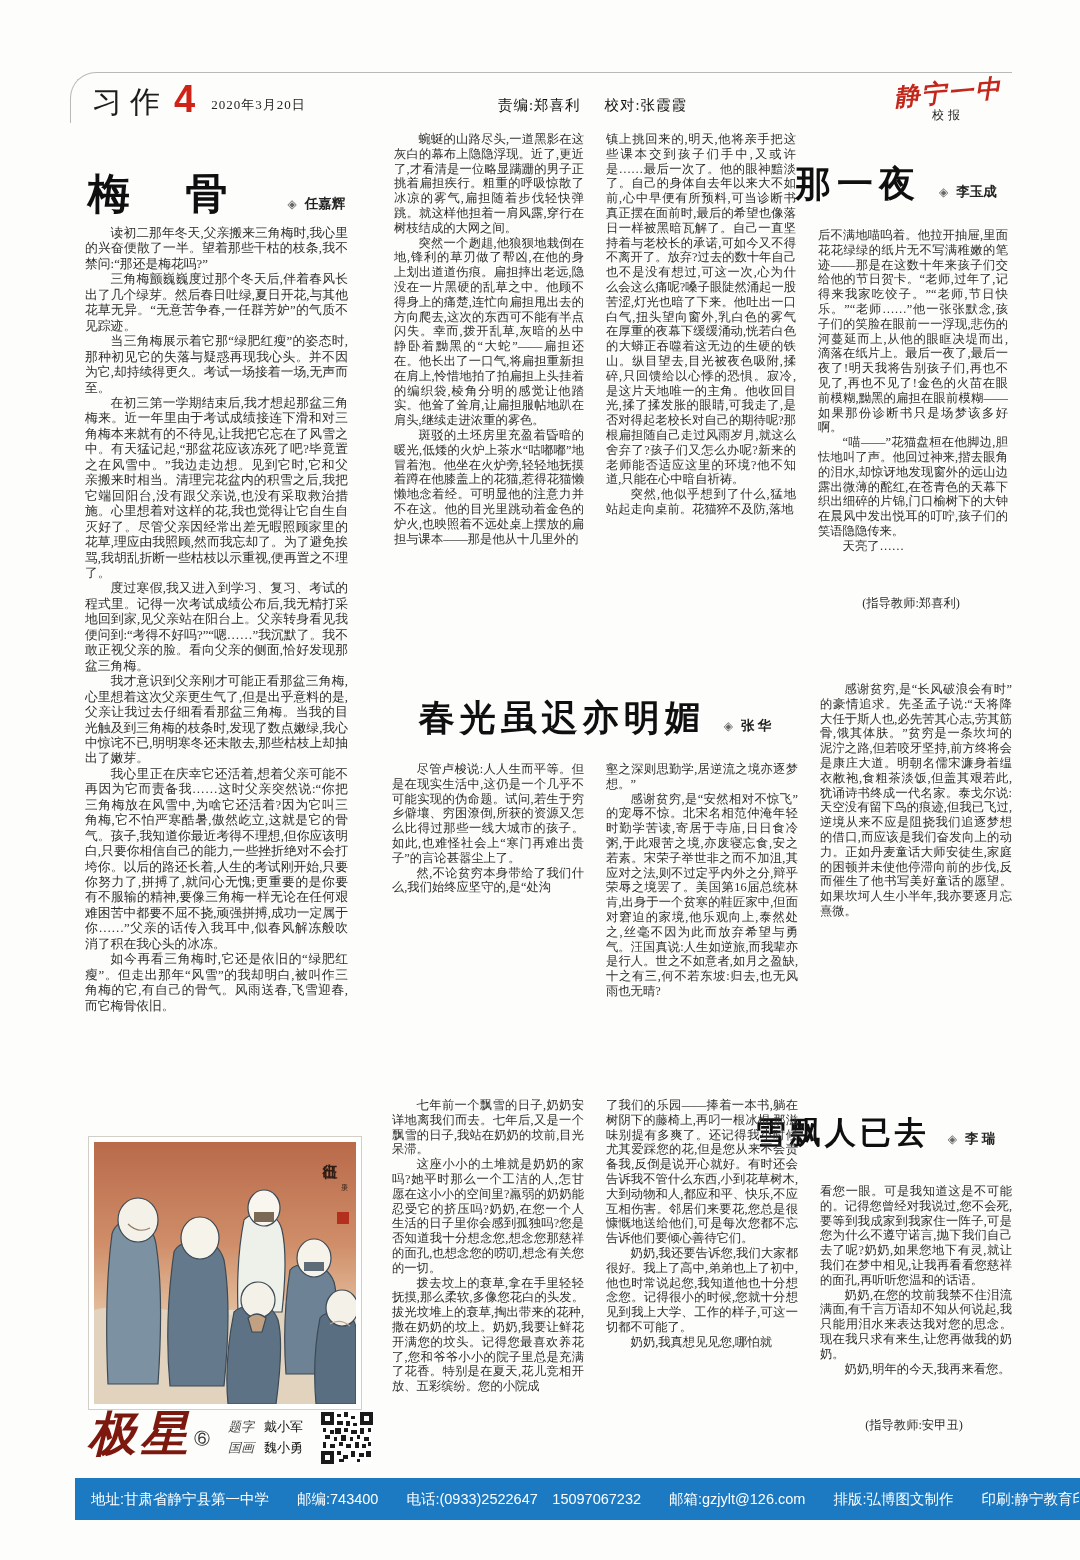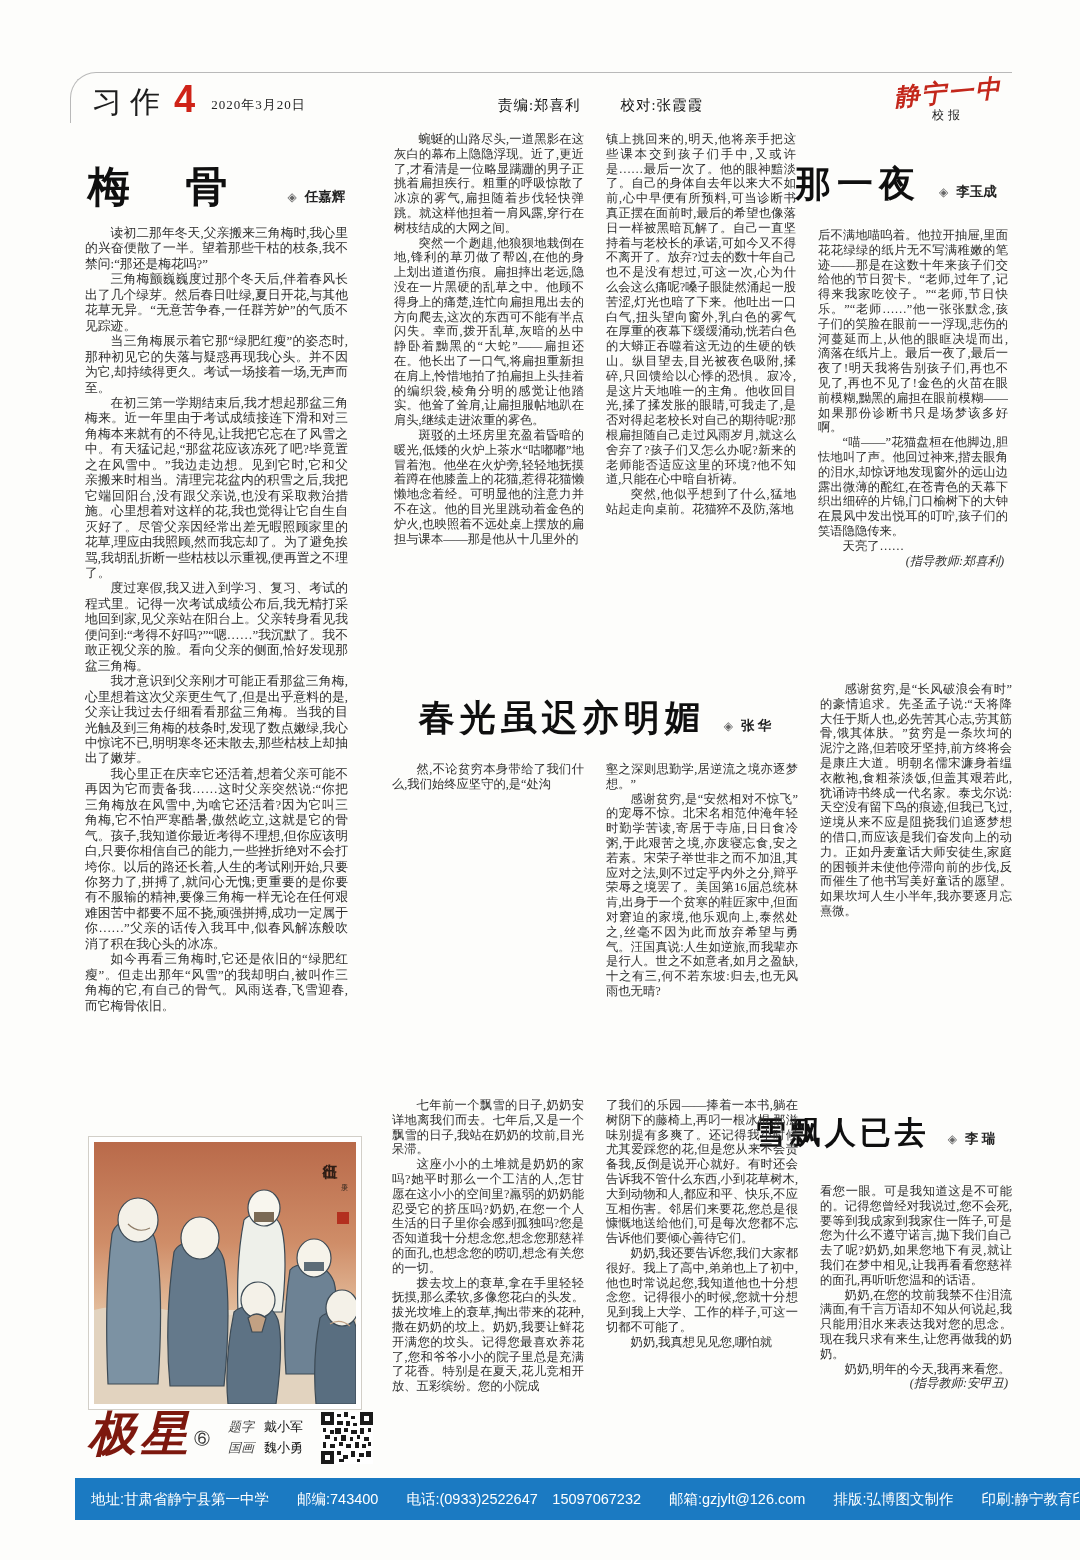--- a/index.html
+++ b/index.html
@@ -6,38 +6,38 @@
   body{background:#e8e8e8;font-family:"Liberation Serif","DejaVu Serif",serif;}
   #page{position:relative;width:1080px;height:1560px;margin:0 auto;background:#fdfdfb;overflow:hidden;color:#2b2b2b;}
 
   
   #head-frame{position:absolute;left:70px;top:72px;width:941px;height:50px;
     border-top:1px solid #b9b9b9;border-left:1px solid #b9b9b9;border-top-left-radius:26px;}
   #hd-left{position:absolute;left:92px;top:82px;display:flex;align-items:flex-start;}
   #hd-section{font-size:30px;letter-spacing:8px;color:#1d1d1d;font-family:"Liberation Sans","DejaVu Sans",sans-serif;font-weight:400;}
   #hd-num{font-size:38px;line-height:34px;font-weight:bold;color:#cf2318;margin:0 16px 0 6px;font-family:"Liberation Sans",sans-serif;}
   #hd-date{font-size:13px;color:#222;margin-top:14px;letter-spacing:1px;}
-  #hd-editors{position:absolute;left:498px;top:96px;display:flex;gap:40px;font-size:14.5px;color:#111;letter-spacing:1px;}
+  #hd-editors{position:absolute;left:498px;top:96px;display:flex;gap:24px;font-size:14.5px;color:#111;letter-spacing:1px;}
   #hd-logo{position:absolute;right:78px;top:76px;text-align:right;}
   #hd-logo-name{font-size:25px;font-weight:bold;font-style:italic;color:#c3271b;transform:rotate(-5deg);display:inline-block;letter-spacing:2px;}
   #hd-logo-sub{font-size:12px;color:#1d1d1d;letter-spacing:4px;margin-top:-2px;text-align:center;}
 
   
   .col{position:absolute;overflow:hidden;font-size:12.3px;line-height:14.8px;text-align:justify;color:#2e2e2e;}
   .para{margin:0;text-indent:2em;}
   .para.cont{text-indent:0;}
-  .para.sign{text-indent:0;text-align:right;font-style:italic;padding-right:4px;}
+  .para.sign{text-indent:0;text-align:center;padding-right:4px;margin-top:42px;}
   .title-row{position:absolute;display:flex;align-items:baseline;justify-content:center;gap:18px;white-space:nowrap;}
   .art-title{font-family:"Liberation Sans","DejaVu Sans",sans-serif;font-weight:900;color:#0f0f0f;}
   .art-author{font-size:13.5px;font-weight:bold;color:#222;}
   .badge{color:#666;font-size:12px;margin-right:8px;}
 
   
   #meigu-title .art-title{font-size:42px;letter-spacing:22px;}
-  #meigu-title{left:85px;top:159px;width:263px;gap:38px;}
+  #meigu-title{left:85px;top:166px;width:263px;gap:38px;}
   #meigu-text{left:85px;top:226px;width:263px;height:882px;font-size:12.8px;line-height:15.45px;}
 
   
   #nayiye-title{left:795px;top:160px;width:213px;justify-content:flex-start;}
   #nayiye-title .art-title{font-size:36px;letter-spacing:6px;}
   #ny-c1{left:394px;top:132px;width:190px;height:556px;}
   #ny-c2{left:606px;top:132px;width:190px;height:556px;}
   #ny-c3{left:818px;top:228px;width:190px;height:460px;}
 
   
@@ -126,20 +126,21 @@
       <p class="para">“喵——”花猫盘桓在他脚边,胆怯地叫了声。他回过神来,揩去眼角的泪水,却惊讶地发现窗外的远山边露出微薄的酡红,在苍青色的天幕下织出细碎的片锦,门口榆树下的大钟在晨风中发出悦耳的叮咛,孩子们的笑语隐隐传来。</p>
       <p class="para">天亮了……</p>
       <p class="para sign">(指导教师:郑喜利)</p>
     </div>
 
   <div class="title-row" id="chunguang-title">
     <span class="art-title">春光虽迟亦明媚</span>
     <span class="art-author"><span class="badge">◈</span><span>张 华</span></span>
   </div>
   <div class="col" id="cg-a">
+      <p class="para">尽管卢梭说:人人生而平等。但是在现实生活中,这仍是一个几乎不可能实现的伪命题。试问,若生于穷乡僻壤、穷困潦倒,所获的资源又怎么比得过那些一线大城市的孩子。如此,也难怪社会上“寒门再难出贵子”的言论甚嚣尘上了。</p>
       <p class="para">然,不论贫穷本身带给了我们什么,我们始终应坚守的,是“处沟</p>
     </div>
   <div class="col" id="cg-b">
       <p class="para cont">壑之深则思勤学,居逆流之境亦逐梦想。”</p>
       <p class="para">感谢贫穷,是“安然相对不惊飞”的宠辱不惊。北宋名相范仲淹年轻时勤学苦读,寄居于寺庙,日日食冷粥,于此艰苦之境,亦废寝忘食,安之若素。宋荣子举世非之而不加沮,其应对之法,则不过定乎内外之分,辩乎荣辱之境罢了。美国第16届总统林肯,出身于一个贫寒的鞋匠家中,但面对窘迫的家境,他乐观向上,泰然处之,丝毫不因为此而放弃希望与勇气。汪国真说:人生如逆旅,而我辈亦是行人。世之不如意者,如月之盈缺,十之有三,何不若东坡:归去,也无风雨也无晴?</p>
     </div>
   <div class="col" id="cg-c">
       <p class="para">感谢贫穷,是“长风破浪会有时”的豪情追求。先圣孟子说:“天将降大任于斯人也,必先苦其心志,劳其筋骨,饿其体肤。”贫穷是一条坎坷的泥泞之路,但若咬牙坚持,前方终将会是康庄大道。明朝名儒宋濂身着缊衣敝袍,食粗茶淡饭,但盖其艰若此,犹诵诗书终成一代名家。泰戈尔说:天空没有留下鸟的痕迹,但我已飞过,逆境从来不应是阻挠我们追逐梦想的借口,而应该是我们奋发向上的动力。正如丹麦童话大师安徒生,家庭的困顿并未使他停滞向前的步伐,反而催生了他书写美好童话的愿望。如果坎坷人生小半年,我亦要逐月忘熹微。</p>
     </div>
 

